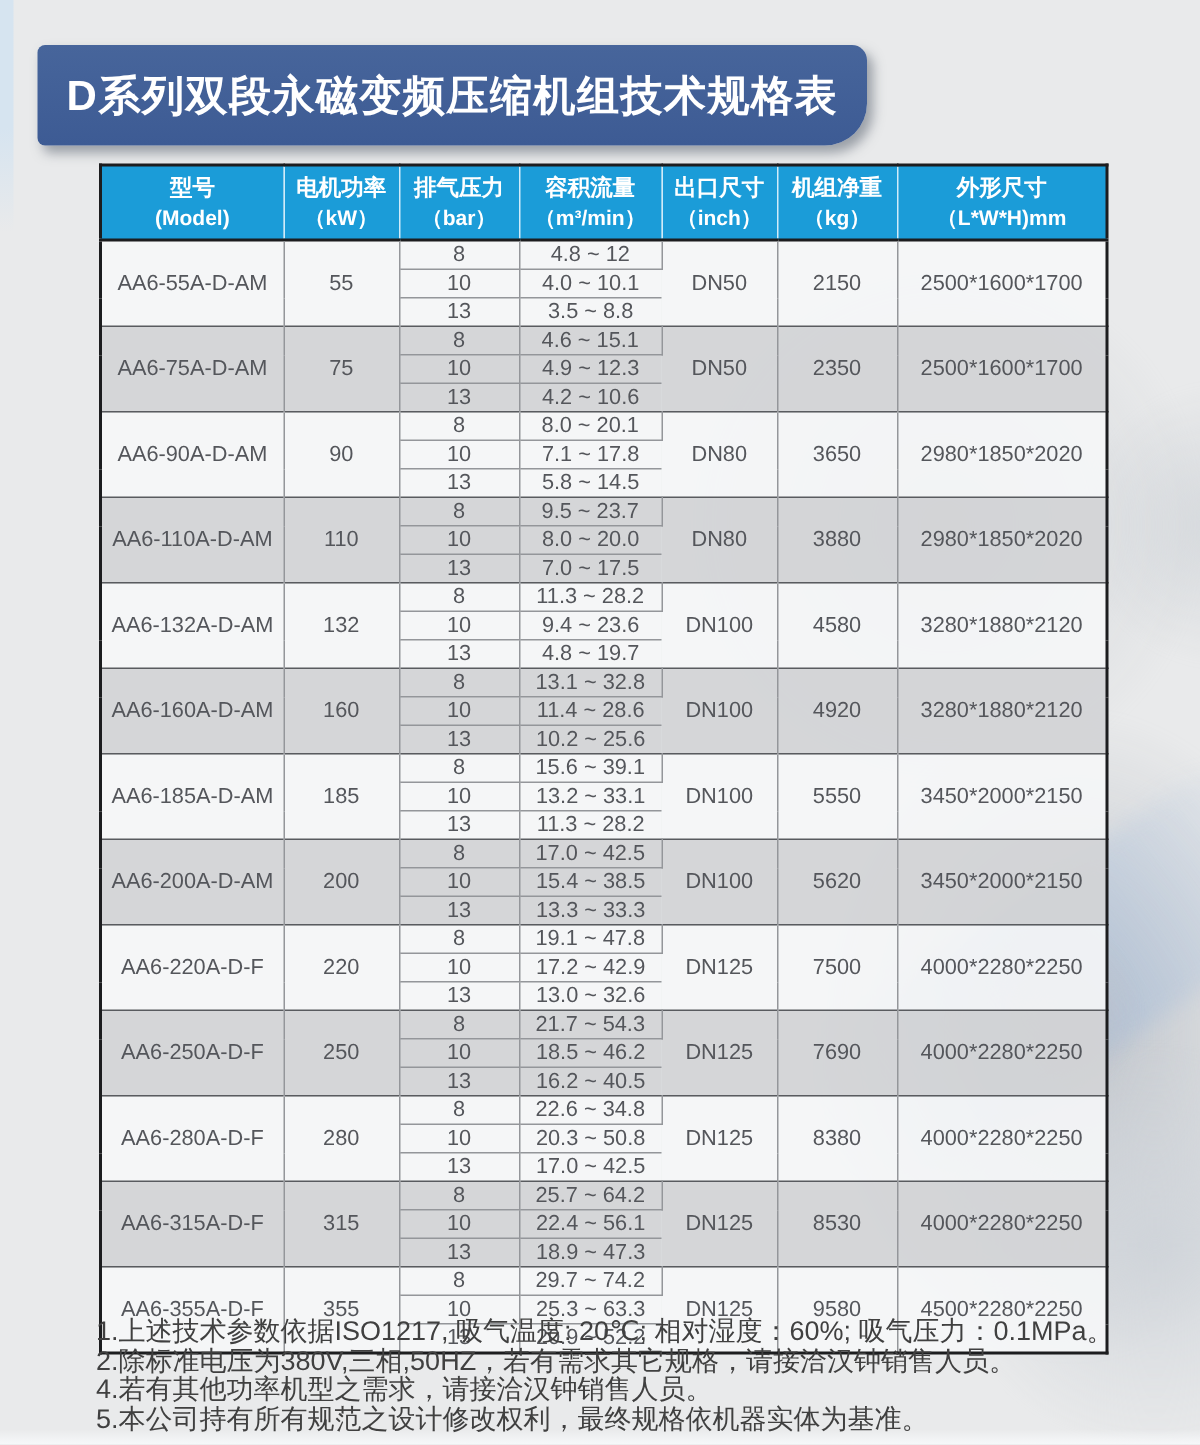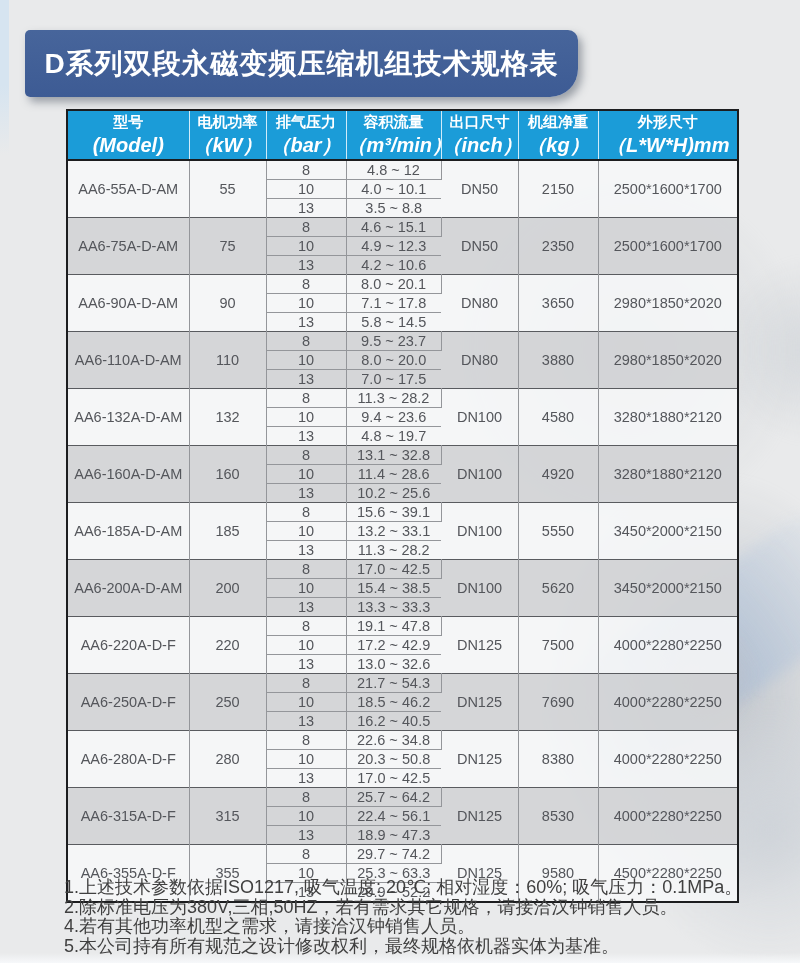--- a/index.html
+++ b/index.html
@@ -53,21 +53,21 @@
   col.c-weight { width:80px; }
   col.c-dims   { width:140px; }
 
   thead th {
     background:#1b9cd8; color:#ffffff; height:48px;
     font-size:15px; font-weight:bold; padding:0; line-height:1.3;
     border-right:1px solid rgba(240,249,255,0.85);
     border-bottom:2px solid #1c1d1f;
   }
   thead th:last-child { border-right:none; }
-  thead th .h2 { font-size:20px; font-weight:bold;font-style:italic; }
+  thead th .h2 { font-size:14px; font-weight:bold; }
 
   tbody td {
     height:18px; padding:0; text-align:center; vertical-align:middle;
     font-size:14.5px; color:#54565b; line-height:1;
     border-right:1px solid #94969a;
   }
   tbody td:last-child { border-right:none; }
   tbody td.sep { border-bottom:1px solid #94969a; }
   tbody tr.gtop td { border-top:1px solid #595b5f; }
   td.band-a { background:rgba(246,247,248,0.88); }

